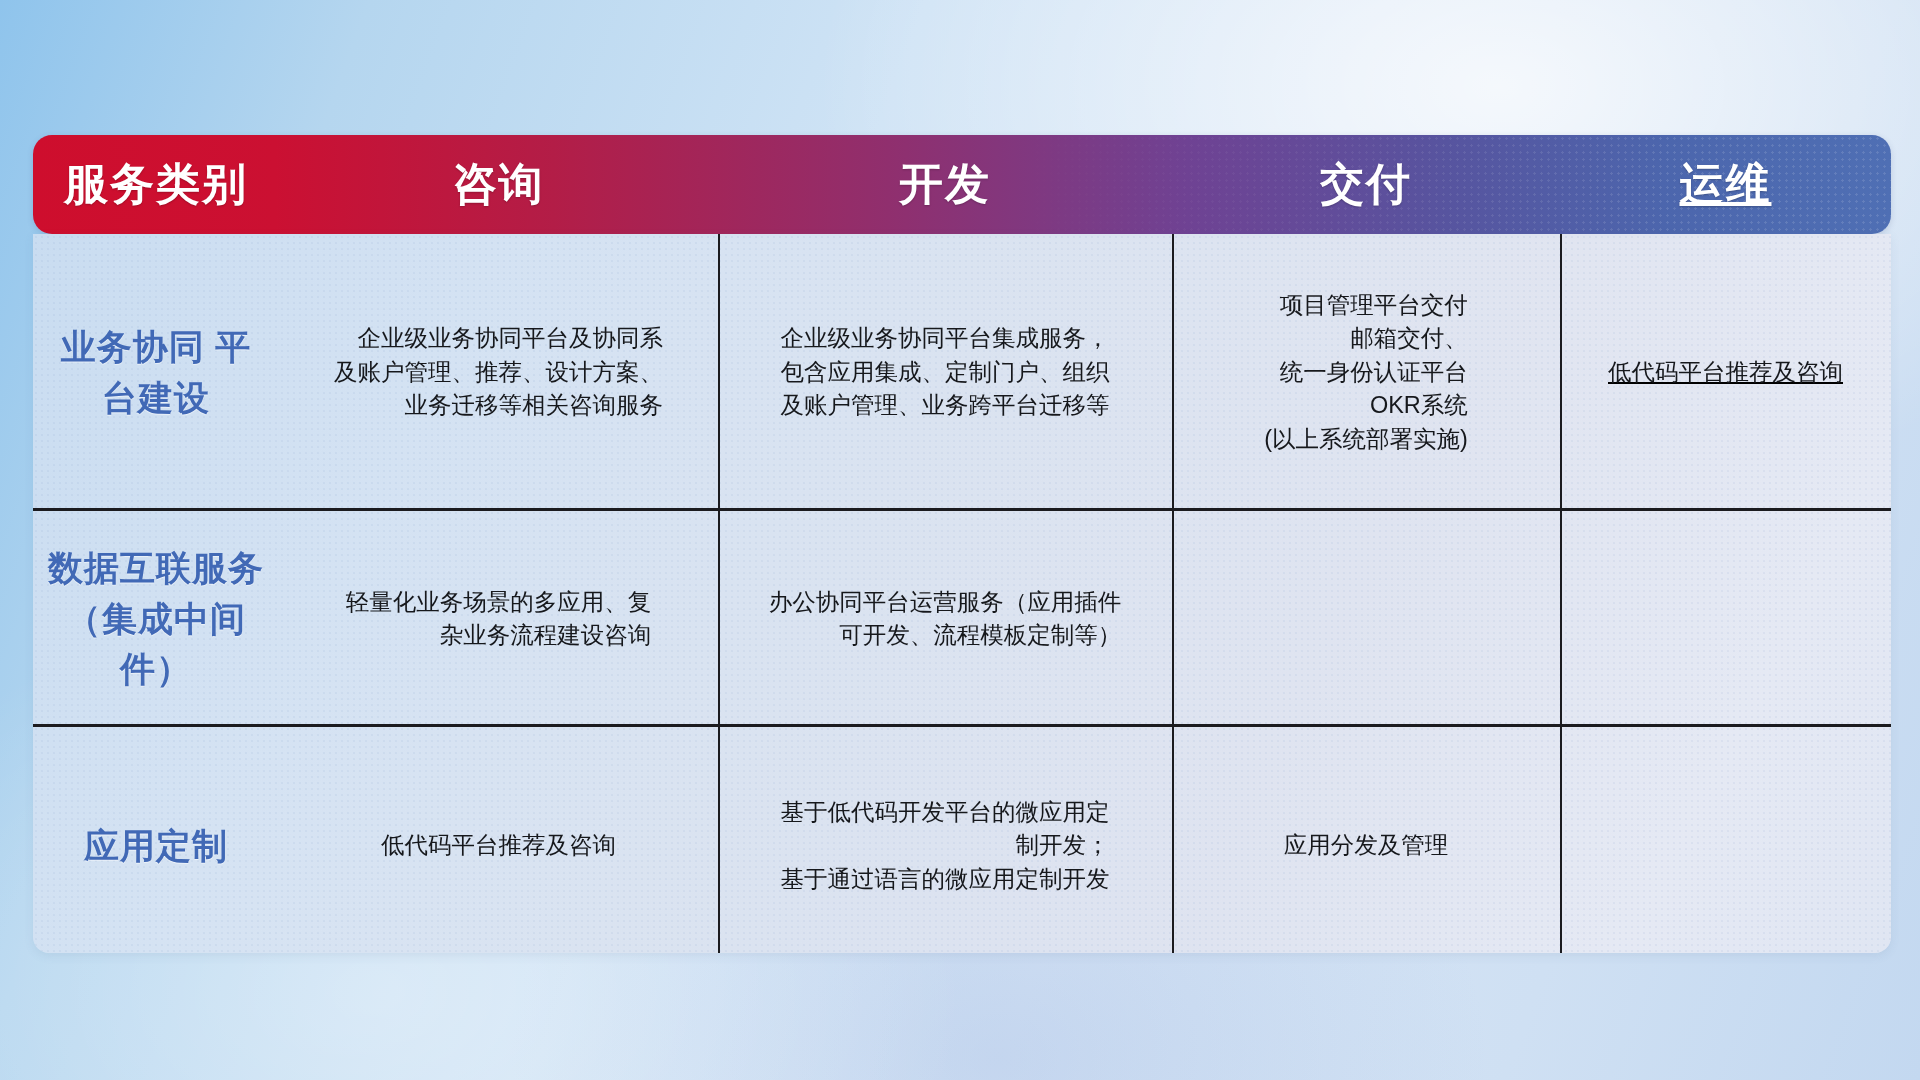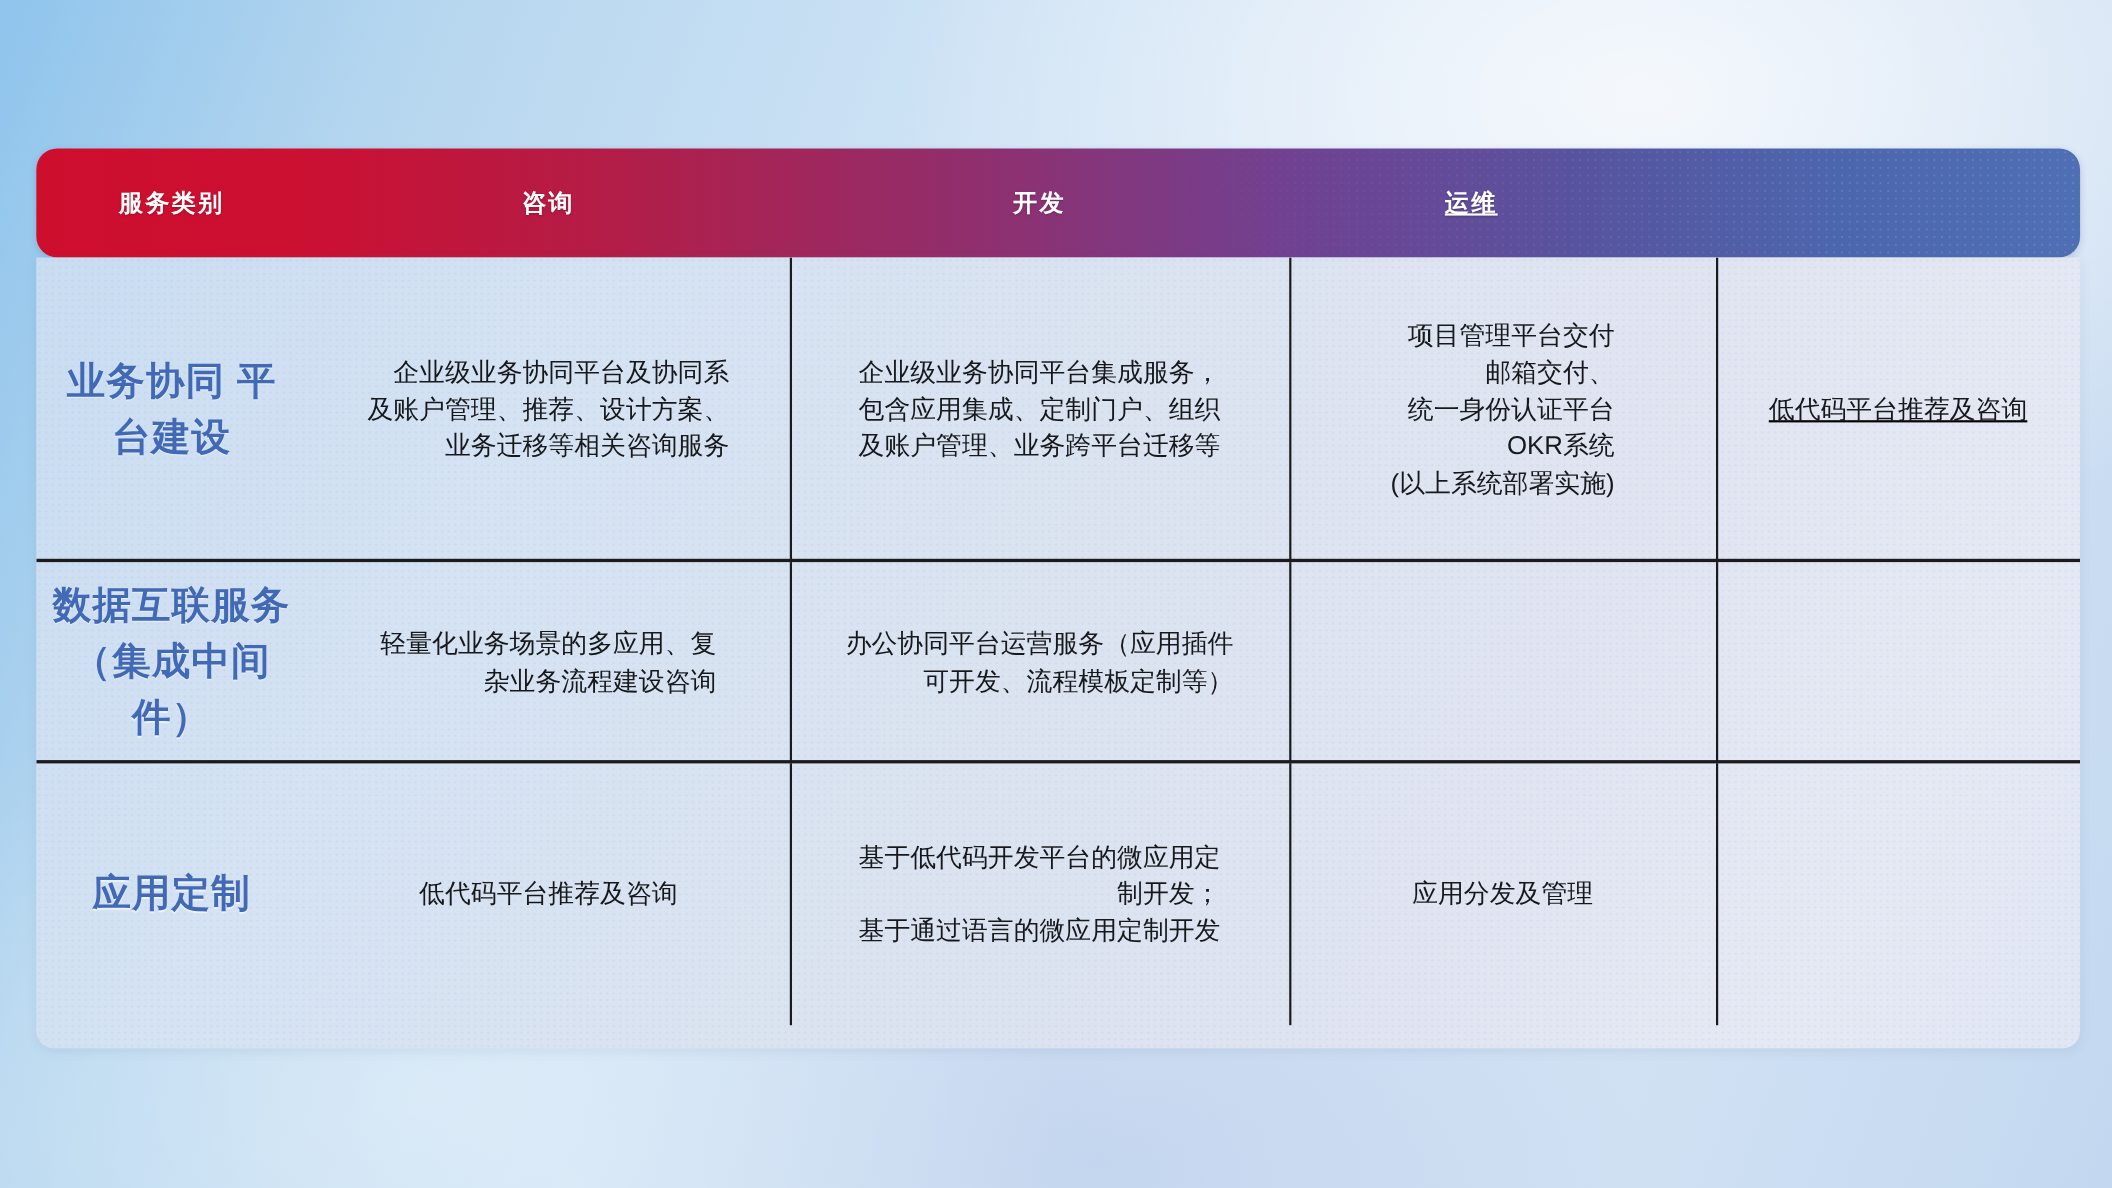--- a/index.html
+++ b/index.html
@@ -62,21 +62,21 @@
     background-image: radial-gradient(rgba(255,255,255,0.12) 1px, transparent 1.2px);
     background-size: 7px 7px;
     -webkit-mask-image: linear-gradient(90deg, rgba(0,0,0,0) 52%, rgba(0,0,0,1) 88%);
     mask-image: linear-gradient(90deg, rgba(0,0,0,0) 52%, rgba(0,0,0,1) 88%);
     pointer-events: none;
   }
   .hcell {
     position: relative;
     z-index: 2;
     color: #ffffff;
-    font-size: 22px;
+    font-size: 44px;
     font-weight: bold;
     text-align: center;
     letter-spacing: 2px;
     text-shadow: 0 1px 2px rgba(0,0,0,0.22);
   }
 
   
   #table-body {
     position: relative;
     height: 719px;
@@ -109,21 +109,21 @@
   .col-3 { width: 388px; flex: 0 0 388px; }
   .col-4 { width: 331px; flex: 0 0 331px; text-decoration: underline; }
 
   .trow {
     position: relative;
     display: flex;
     align-items: stretch;
     box-sizing: border-box;
   }
   .trow.r0 { height: 277px; }
-  .trow.r1 { height: 183px; }
+  .trow.r1 { height: 216px; }
   .trow.r2 { height: 238px; }
 
   .row-divider {
     position: absolute;
     left: 0;
     right: 0;
     height: 3px;
     background: #1b1b1f;
     z-index: 3;
   }
@@ -168,20 +168,21 @@
 <body>
 
 <div id="bg-layer"></div>
 
 <div id="table-card">
 
   <div id="table-header">
     <div class="hcell col-0">服务类别</div>
     <div class="hcell col-1">咨询</div>
     <div class="hcell col-2">开发</div>
+    <div class="hcell col-3">交付</div>
     <div class="hcell col-4">运维</div>
   </div>
 
   <div id="table-body">
 
     <div class="trow r0">
       <div class="tcell col-0">
         <span class="cat-label">业务协同
 平台建设</span>
       </div>

